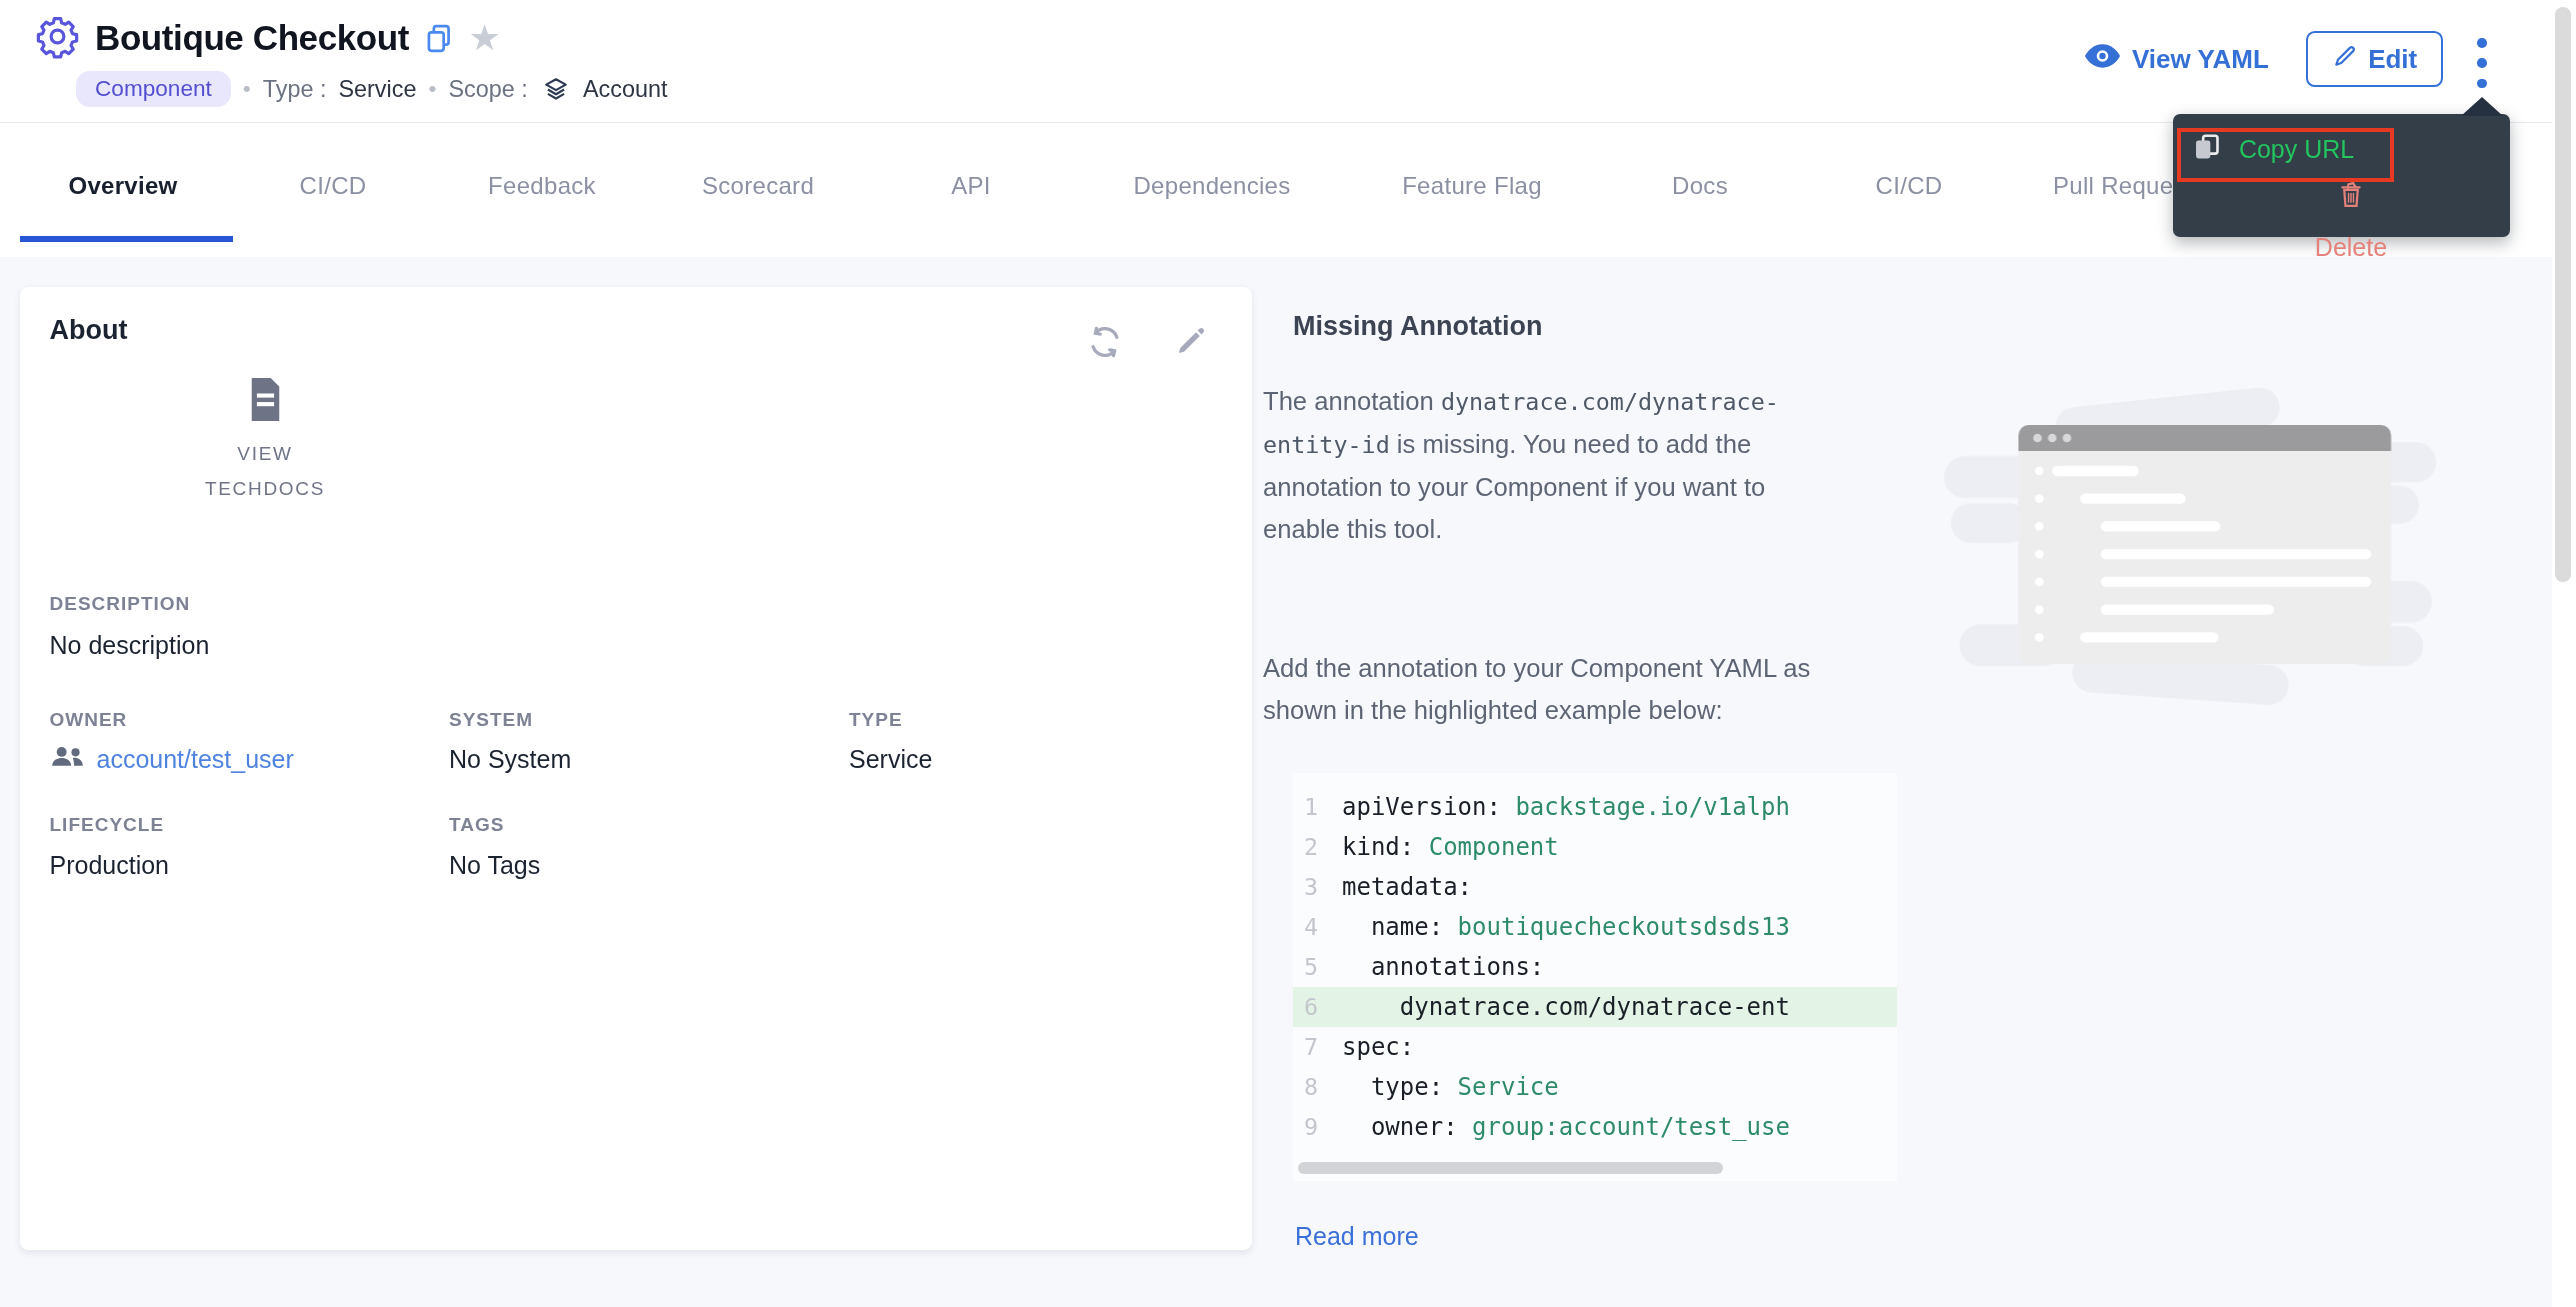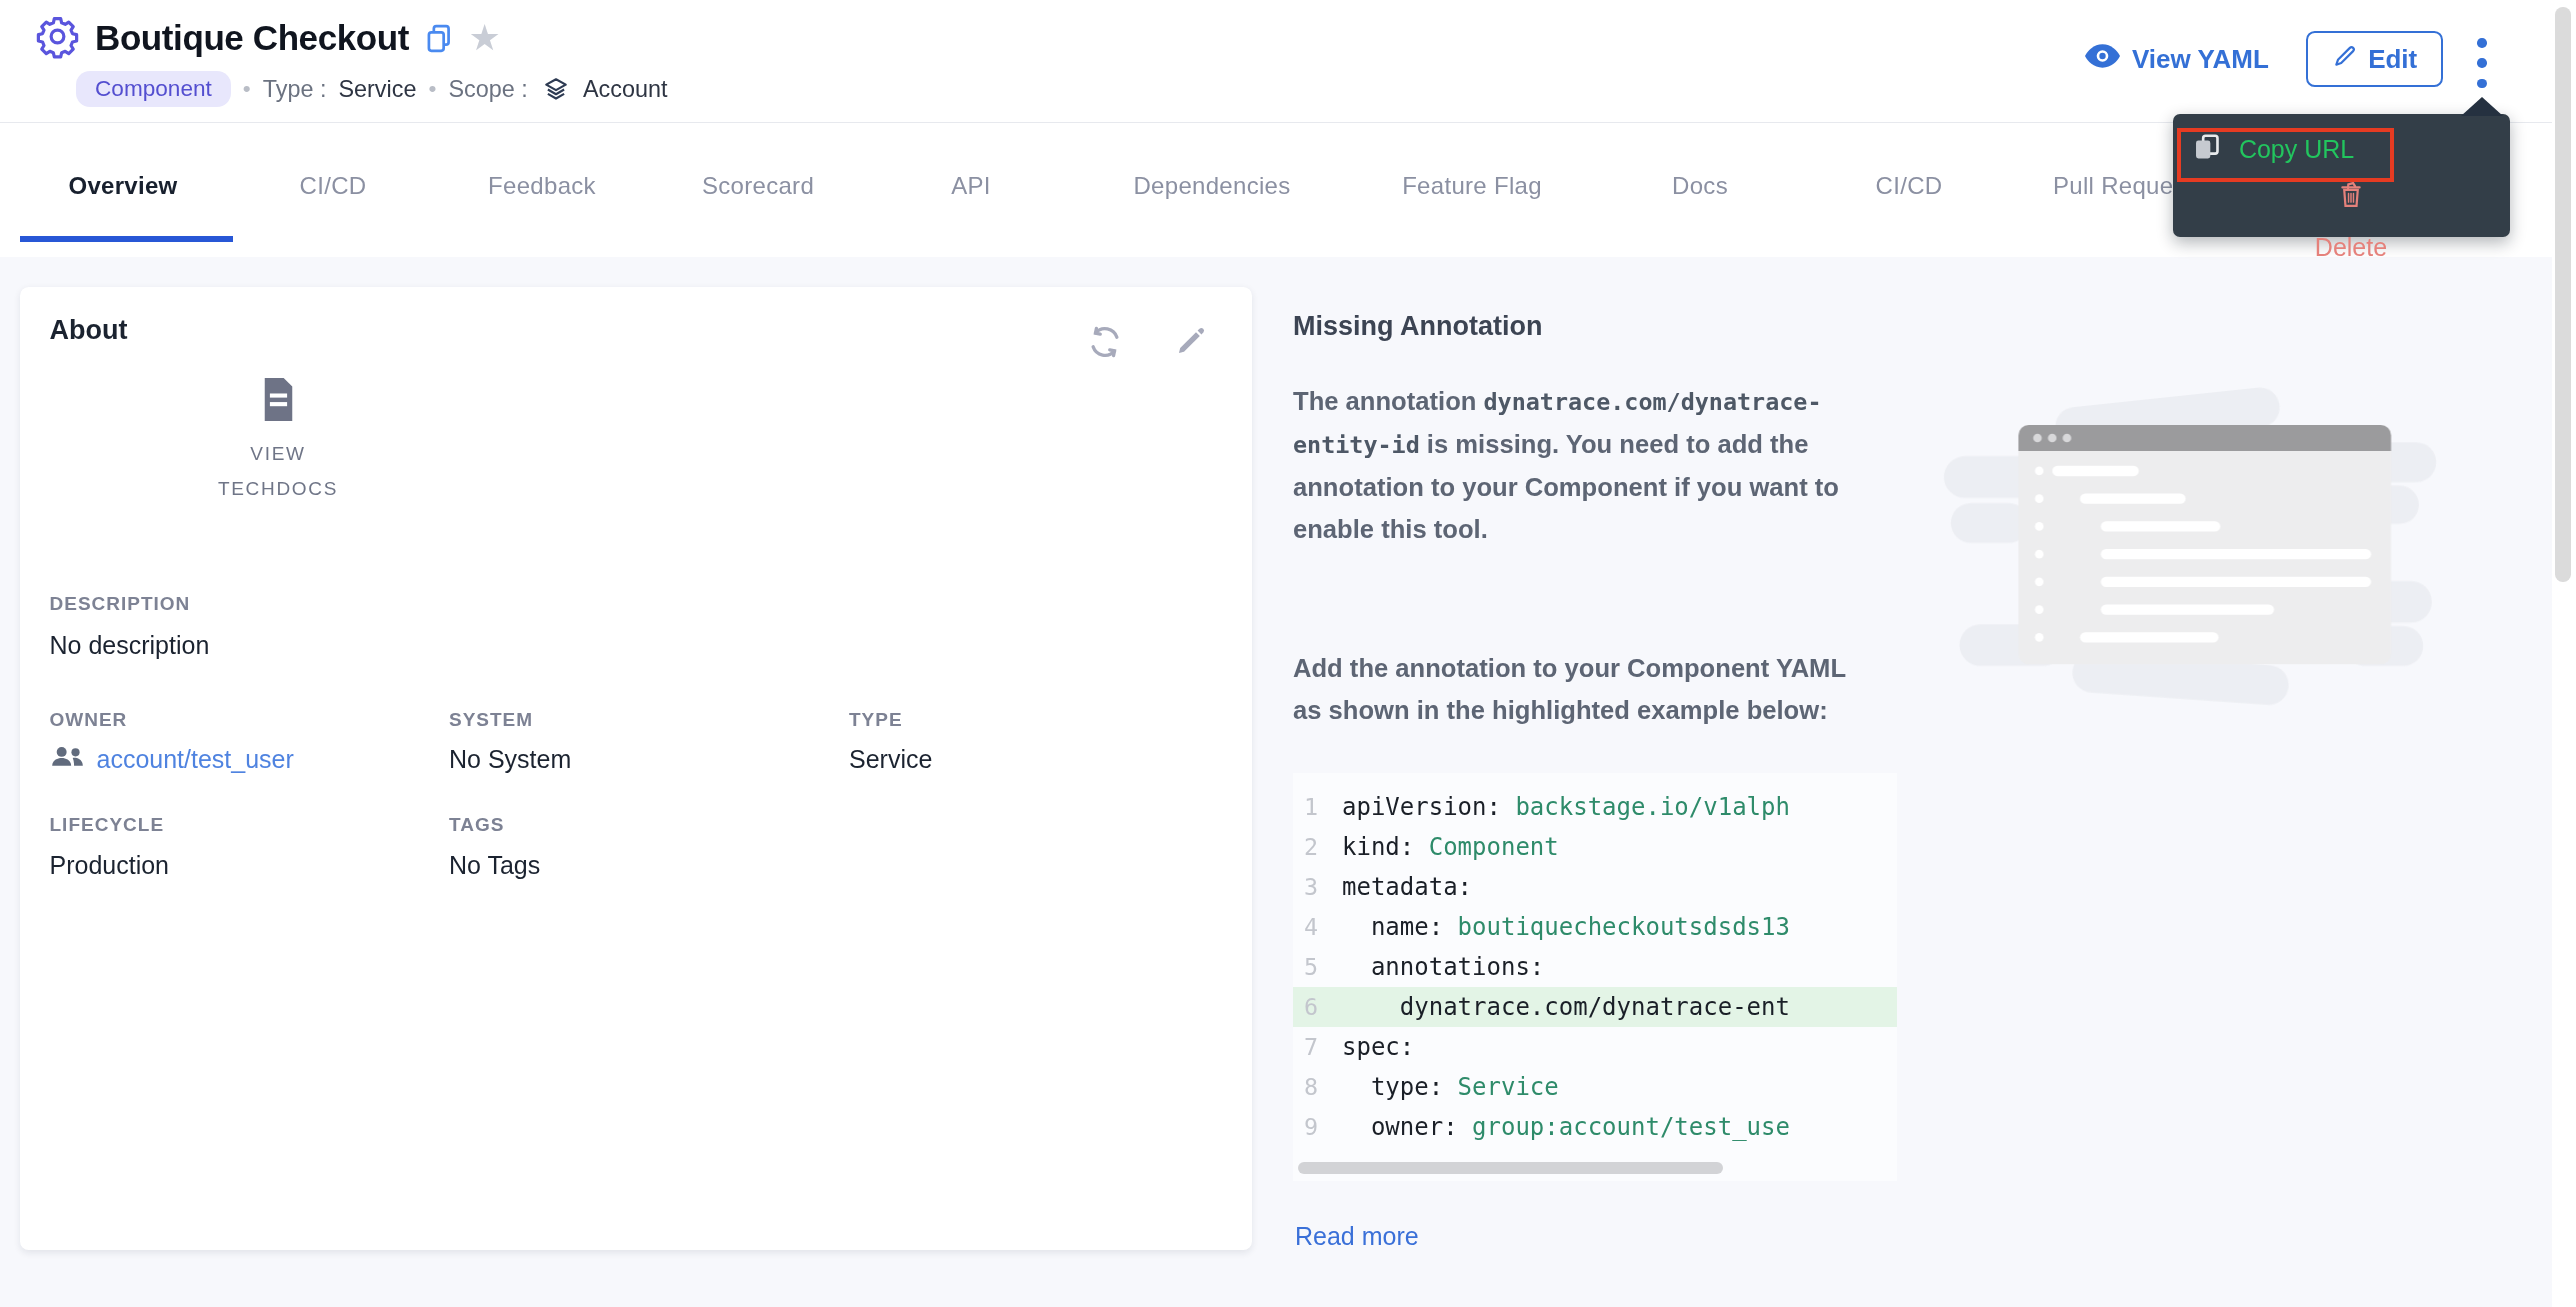--- a/index.html
+++ b/index.html
@@ -36,30 +36,30 @@
   
   .content { position:absolute; left:0; top:257px; width:2552px; height:1050px; background:#f7f8fc; }
   
   .about-card { position:absolute; left:20px; top:29.5px; width:1232px; height:963px; background:#fff; border-radius:8.7px; box-shadow:0 2.6px 7px rgba(25,35,60,0.09); }
   .about-title { position:absolute; left:29.5px; top:28px; font-size:27px; font-weight:700; color:#1b2330; }
   .card-action { position:absolute; top:36px; width:38px; height:38px; cursor:pointer; }
   .card-action.refresh { left:1066px; }
   .card-action.editpen { left:1151px; }
   .qlink { position:absolute; top:90px; text-align:center; cursor:pointer; }
   .qlink.src { left:14px; width:148px; }
-  .qlink.docs { left:171px; width:174px; }
+  .qlink.docs { left:158px; width:174px; }
   .qlink .qicon { height:45px; display:flex; align-items:center; justify-content:center; }
   .qlink .qlabel { margin-top:14px; font-size:19px; font-weight:500; letter-spacing:1.7px; color:#6f7587; line-height:35px; }
   .fld-label { position:absolute; font-size:19px; font-weight:600; letter-spacing:1px; color:#7d8294; }
   .fld-value { position:absolute; font-size:25px; color:#1b2330; font-weight:400; }
   .fld-value.plain { font-weight:400; }
   .owner-link { display:flex; align-items:center; gap:12px; color:#4f83e0; font-weight:400; cursor:pointer; }
   
   .panel-title { position:absolute; left:1293px; top:54px; font-size:27px; font-weight:700; color:#3c4453; }
-  .para { position:absolute; left:1293px; width:580px; font-size:25.6px; line-height:42px; color:#5d6574;font-weight:bold; }
+  .para { position:absolute; left:1263px; width:580px; font-size:25.6px; line-height:42px; color:#5d6574; }
   .para1 { top:123px; }
   .para2 { top:390px; }
   .inline-code { font-family:"DejaVu Sans Mono", monospace; font-size:23.4px; color:#4e5866; }
   
   .code-block { position:absolute; left:1293px; top:516px; width:604px; height:408px; background:#fbfcfe; padding-top:14px; overflow:hidden; }
   .code-row { display:flex; height:40px; align-items:center; }
   .code-row.highlight { background:#e3f4e6; }
   .ln { width:49px; text-align:right; padding-right:24px; font-family:"DejaVu Sans Mono", monospace; font-size:23.4px; color:#c3c6cd; flex:none; }
   .ck, .cv { font-family:"DejaVu Sans Mono", monospace; font-size:24px; white-space:pre; }
   .ck { color:#1a1f27; }

